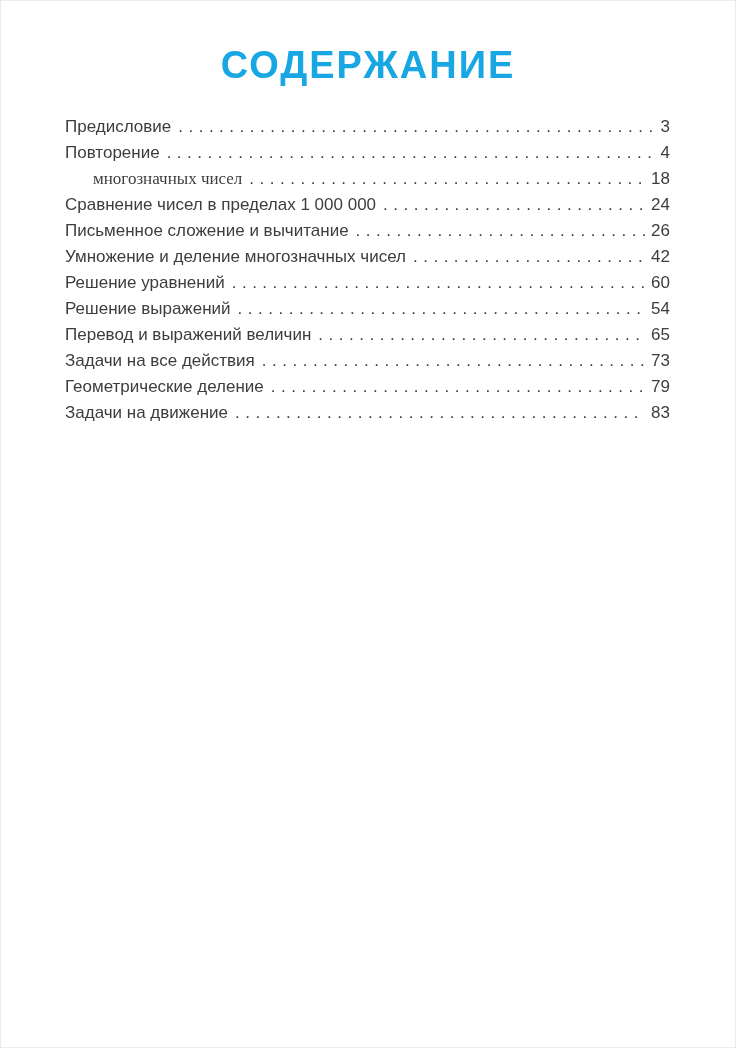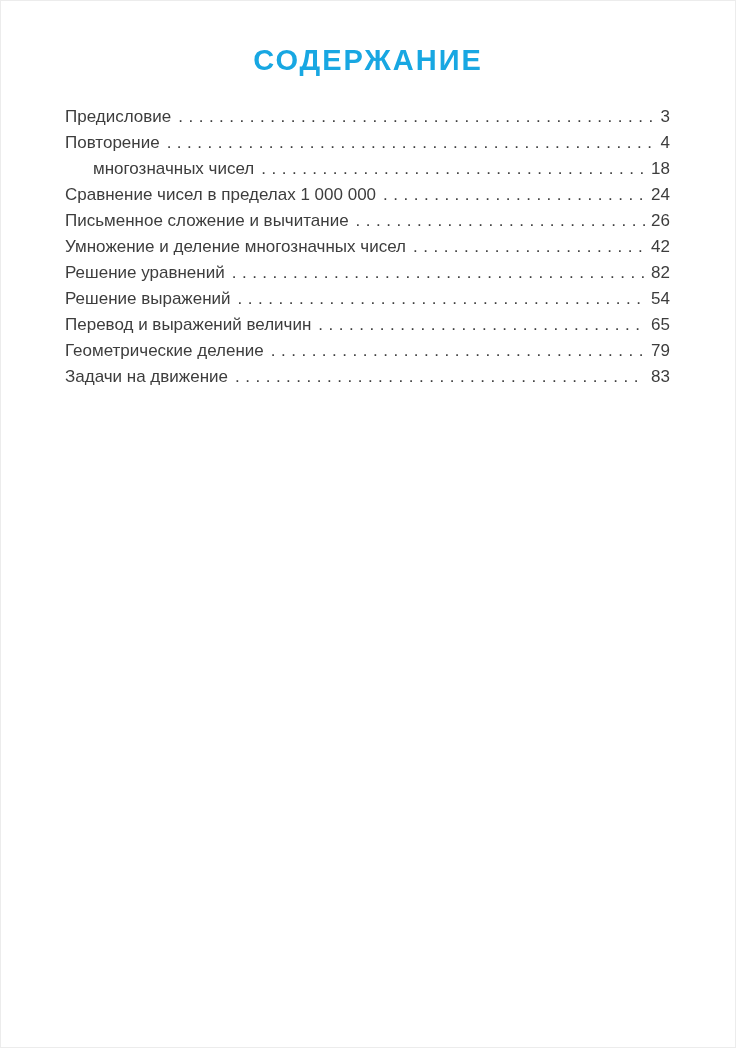--- a/index.html
+++ b/index.html
@@ -19,39 +19,40 @@
   .page-frame {
     position: absolute;
     inset: 0;
     border: 1px solid #ececec;
     pointer-events: none;
   }
   h1.page-title {
     margin: 0;
     padding-top: 44px;
     text-align: center;
-    font-size: 29px;
+    font-size: 38px;
     font-weight: bold;
     letter-spacing: 2px;
   }
   .toc {
     margin: 27px 66px 0 65px;
   }
   .toc-line {
     display: flex;
     align-items: center;
     font-size: 17px;
     line-height: 26px;
     white-space: nowrap;
   }
   .toc-line .label {
     flex: 0 0 auto;
   }
   .toc-line.indented .label {
     padding-left: 28px;
+    font-family: Liberation Serif, serif;
   }
   .leader {
     flex: 1 1 auto;
     overflow: hidden;
     white-space: nowrap;
     margin-left: 7px;
     margin-right: 6px;
     letter-spacing: 5.5px;
     color: #3d3d3d;
   }
@@ -98,31 +99,36 @@
     <span class="page-num">26</span>
   </div>
       <div class="toc-line">
     <span class="label">Умножение и деление многозначных чисел</span>
     <span class="leader"></span>
     <span class="page-num">42</span>
   </div>
       <div class="toc-line">
     <span class="label">Решение уравнений</span>
     <span class="leader"></span>
-    <span class="page-num">82</span>
+    <span class="page-num">60</span>
   </div>
       <div class="toc-line">
     <span class="label">Решение выражений</span>
     <span class="leader"></span>
     <span class="page-num">54</span>
   </div>
       <div class="toc-line">
     <span class="label">Перевод и выражений величин</span>
     <span class="leader"></span>
     <span class="page-num">65</span>
+  </div>
+      <div class="toc-line">
+    <span class="label">Задачи на все действия</span>
+    <span class="leader"></span>
+    <span class="page-num">73</span>
   </div>
       <div class="toc-line">
     <span class="label">Геометрические деление</span>
     <span class="leader"></span>
     <span class="page-num">79</span>
   </div>
       <div class="toc-line">
     <span class="label">Задачи на движение</span>
     <span class="leader"></span>
     <span class="page-num">83</span>

